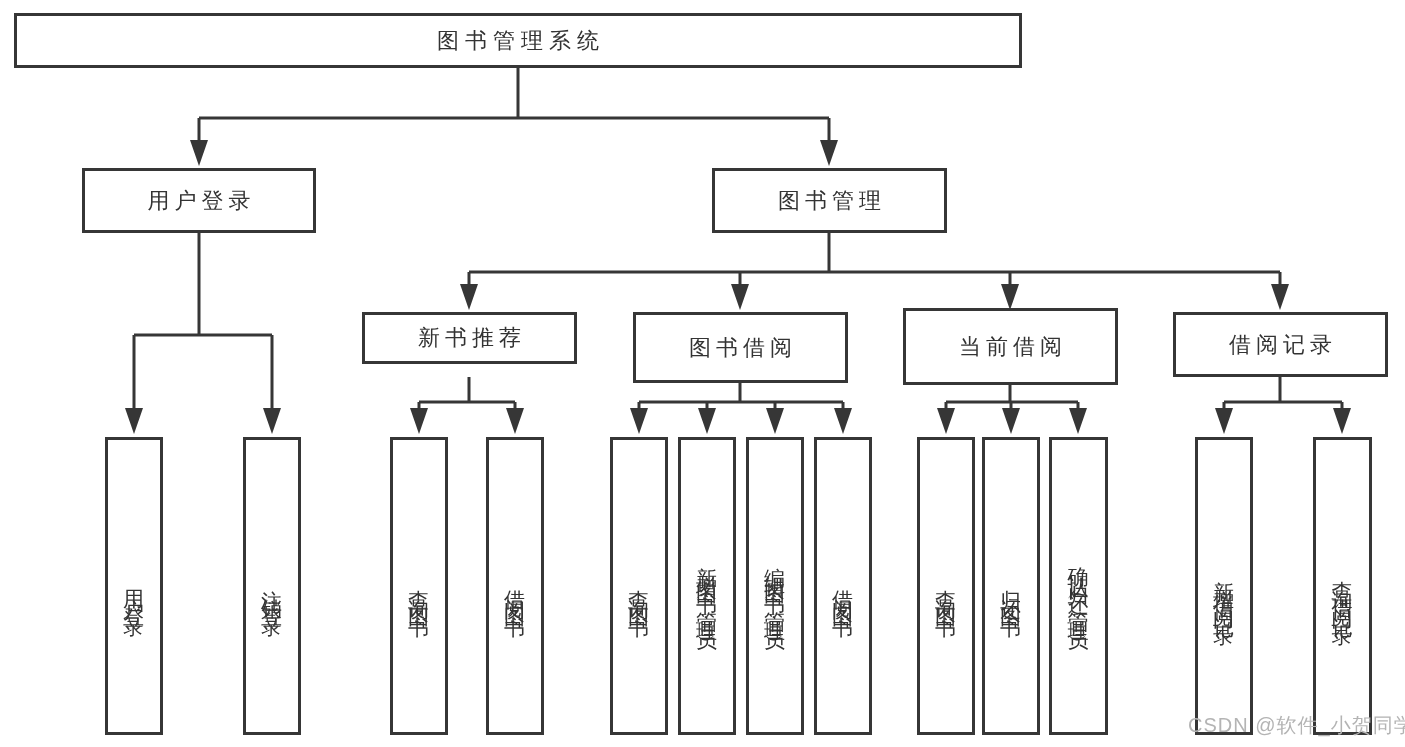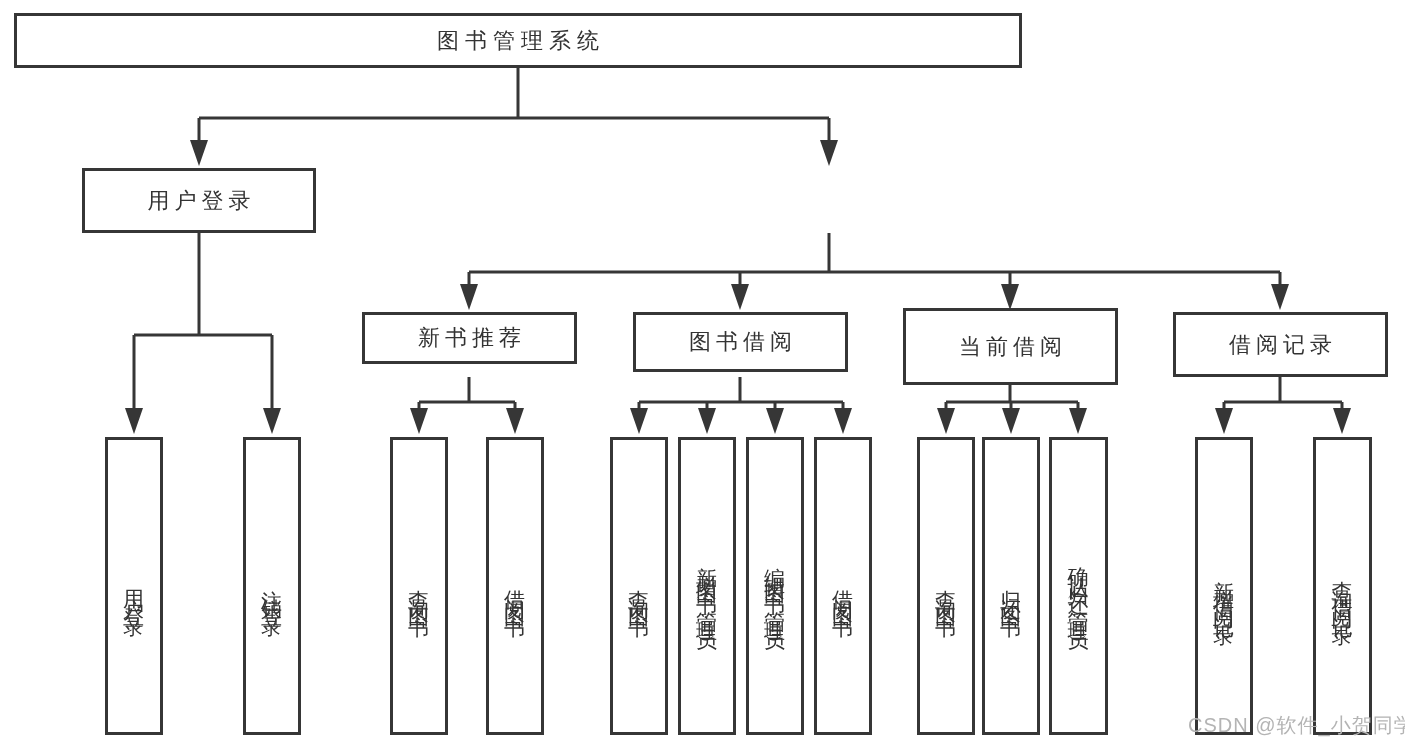--- a/index.html
+++ b/index.html
@@ -94,25 +94,28 @@
     </g>
   </svg>
 
   <div class="node hnode root" style="left:14px;top:13px;width:1008px;height:55px">
     <span>图书管理系统</span>
   </div>
 
   <div class="node hnode" style="left:82px;top:168px;width:234px;height:65px">
     <span>用户登录</span>
   </div>
+  <div class="node hnode" style="left:712px;top:168px;width:235px;height:65px">
+    <span>图书管理</span>
+  </div>
 
   <div class="node hnode" style="left:362px;top:312px;width:215px;height:52px">
     <span>新书推荐</span>
   </div>
-  <div class="node hnode" style="left:633px;top:312px;width:215px;height:60px">
+  <div class="node hnode" style="left:633px;top:312px;width:215px;height:71px">
     <span>图书借阅</span>
   </div>
   <div class="node hnode" style="left:903px;top:308px;width:215px;height:77px">
     <span>当前借阅</span>
   </div>
   <div class="node hnode" style="left:1173px;top:312px;width:215px;height:65px">
     <span>借阅记录</span>
   </div>
 
   <div class="node leaf" style="left:105px;top:437px;width:58px;height:298px">

